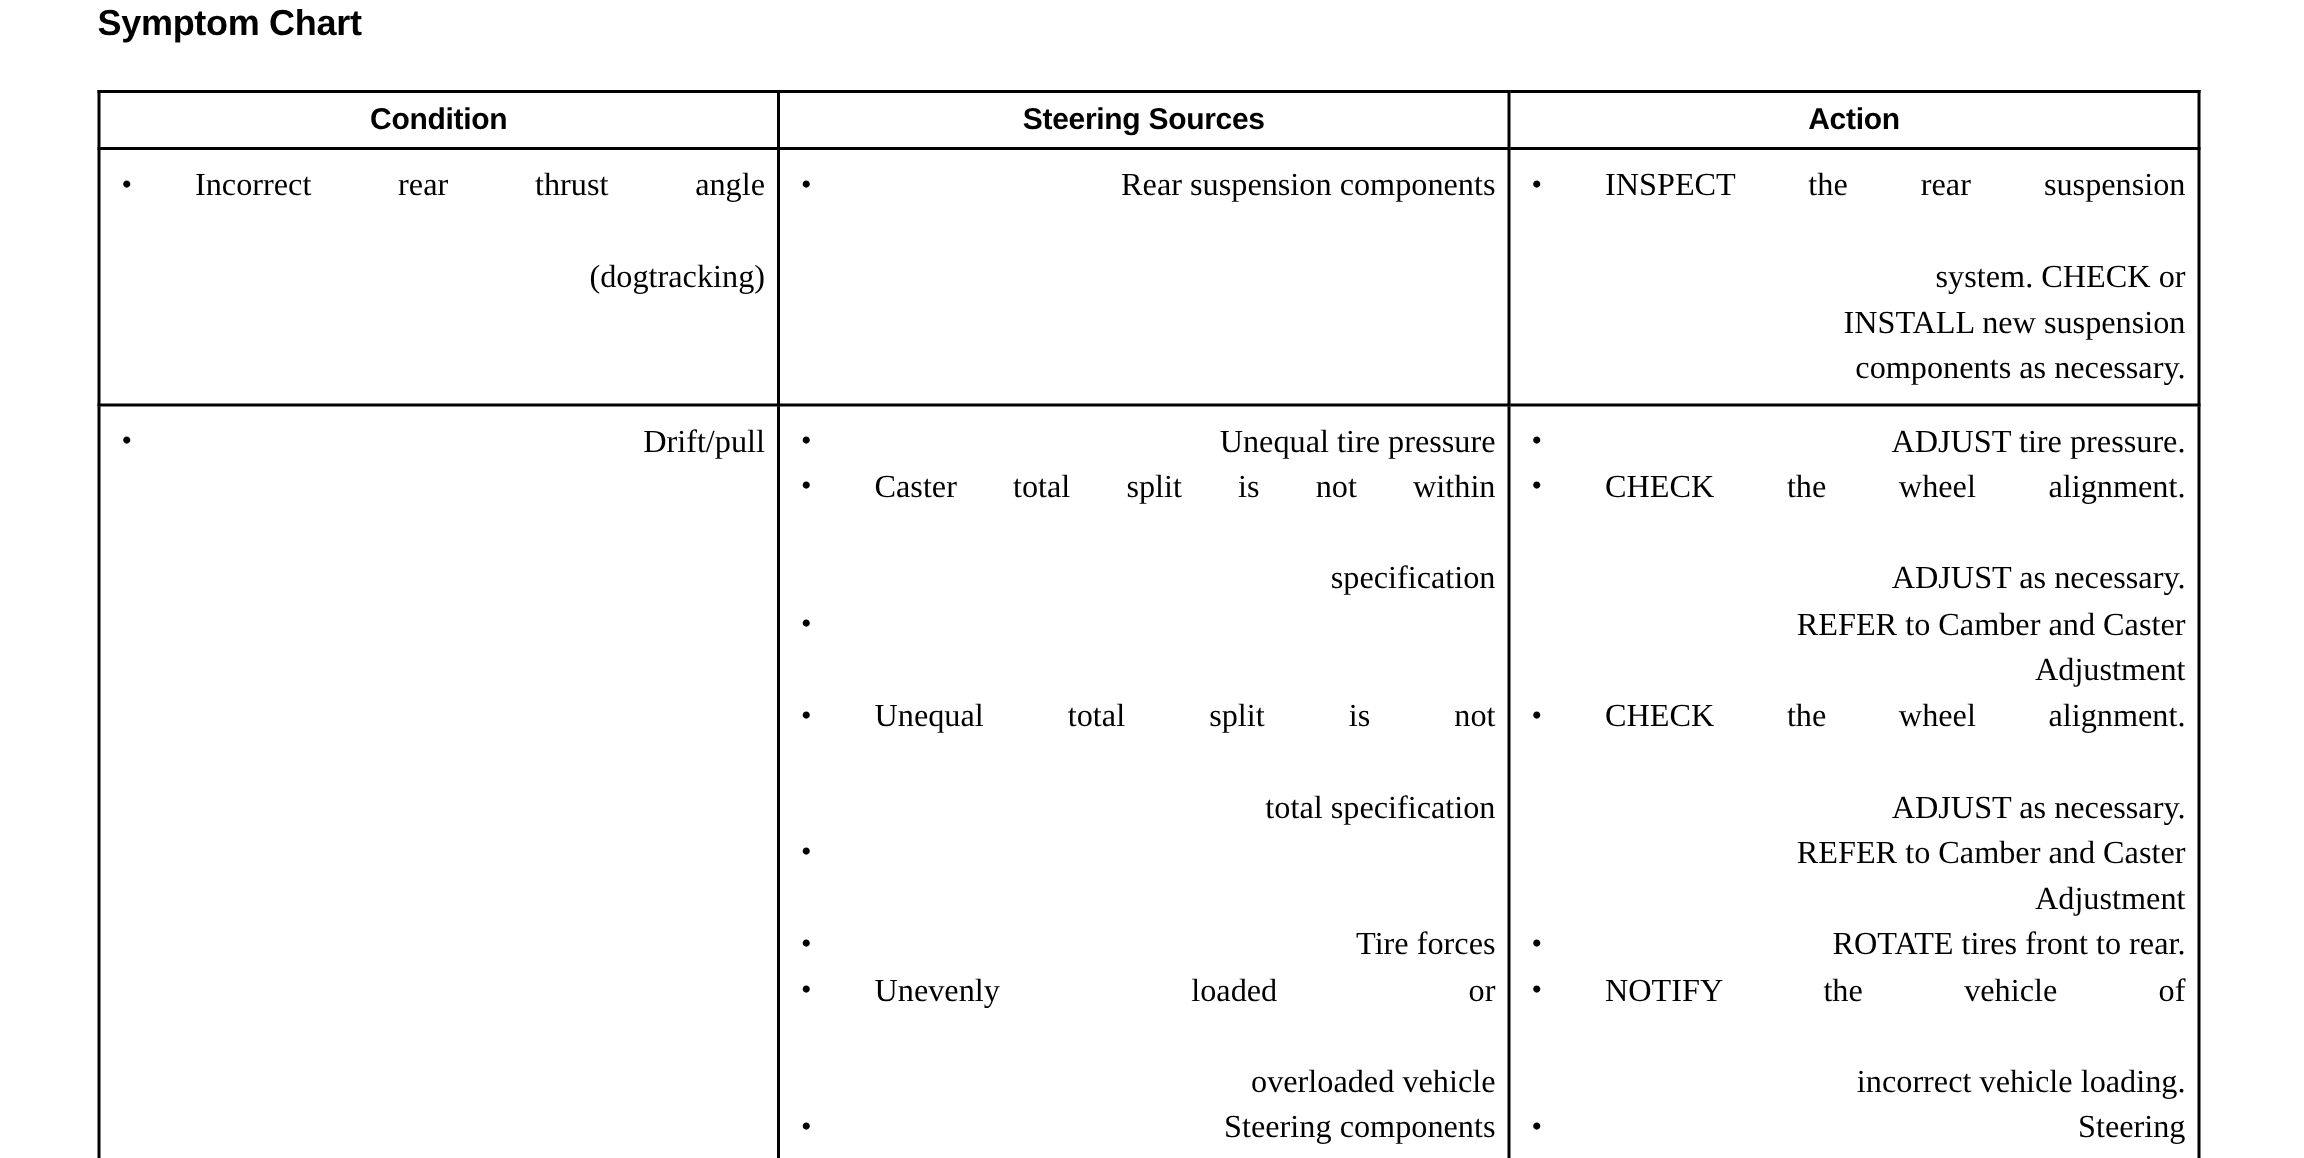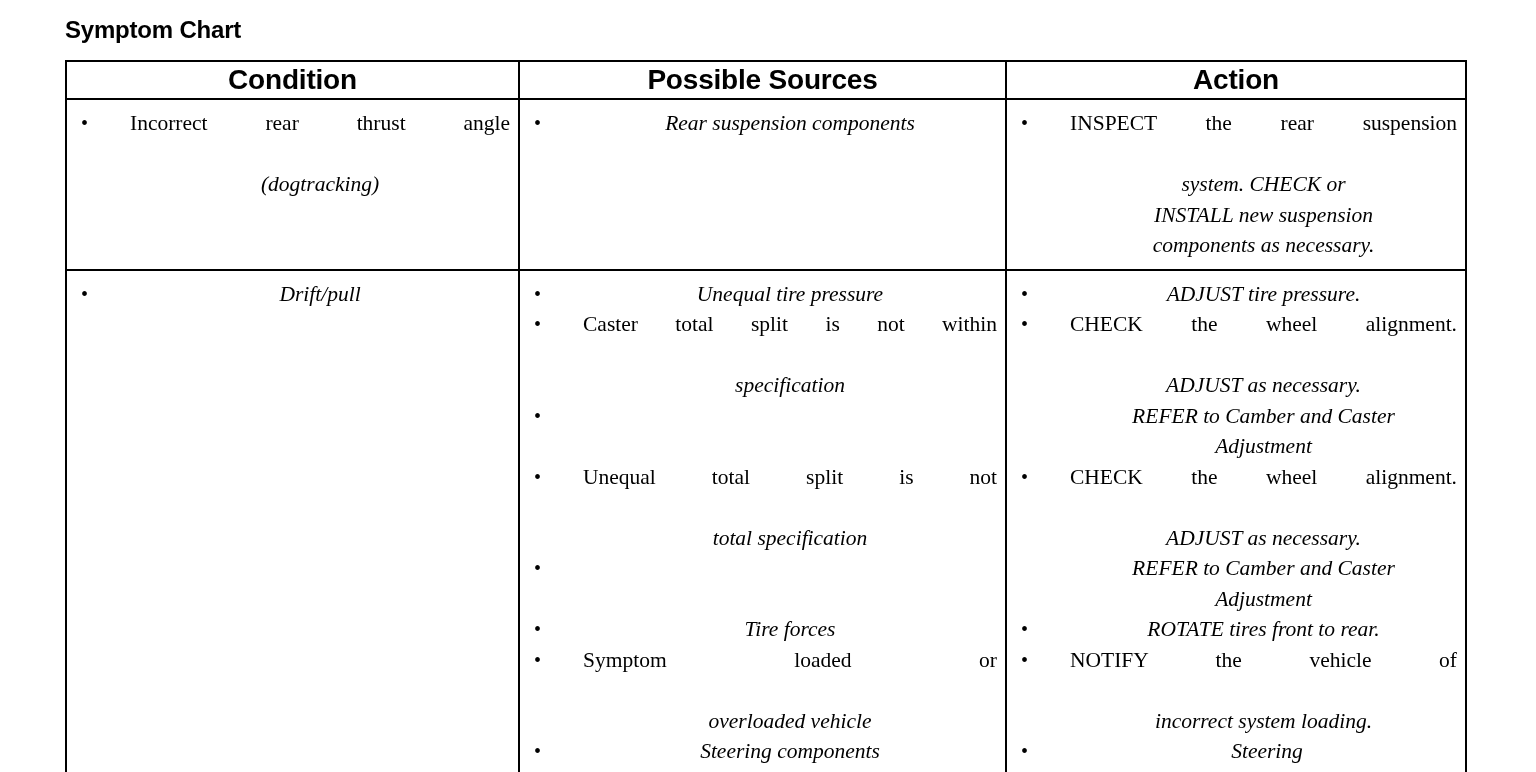--- a/index.html
+++ b/index.html
@@ -13,21 +13,21 @@
     height: 772px;
     position: relative;
     font-family: "Liberation Serif", "DejaVu Serif", serif;
     color: #000000;
     overflow: hidden;
   }
 
   #page-title {
     position: absolute;
     left: 65px;
-    top: 16px;
+    top: 2px;
     font-family: "Liberation Sans", "DejaVu Sans", sans-serif;
     font-weight: bold;
     font-size: 24px;
     line-height: 28px;
     letter-spacing: -0.2px;
     white-space: nowrap;
   }
 
   #symptom-table {
     position: absolute;
@@ -46,21 +46,21 @@
 
   
   col.c-condition { width: 453px; }
   col.c-sources   { width: 487px; }
   col.c-action    { width: 460px; }
 
   .hdr-cell {
     text-align: center;
     font-family: "Liberation Sans", "DejaVu Sans", sans-serif;
     font-weight: bold;
-    font-size: 28px;
+    font-size: 20px;
     line-height: 36px;
     height: 36px;
     letter-spacing: -0.2px;
     white-space: nowrap;
   }
 
   .body-cell {
     font-family: "Liberation Serif", "DejaVu Serif", serif;
     font-size: 21.5px;
     line-height: 30.5px;
@@ -98,22 +98,21 @@
   }
   
   li.spacer {
     height: 61px;
     padding-left: 0 !important;
   }
   li.spacer::before { content: ""; }
 
   .cont-line {
     display: block;
-    text-align: center;
-    font-style: italic;
+    text-align: right;
   }
   .just-line {
     display: block;
     text-align: justify;
     text-justify: inter-word;
   }
   .just-line::after {
     content: "";
     display: inline-block;
     width: 100%;
@@ -126,21 +125,21 @@
 
 <table id="symptom-table">
   <colgroup>
     <col class="c-condition">
     <col class="c-sources">
     <col class="c-action">
   </colgroup>
   <thead>
     <tr>
       <th class="hdr-cell">Condition</th>
-      <th class="hdr-cell">Possible Sources</th>
+      <th class="hdr-cell">Steering Sources</th>
       <th class="hdr-cell">Action</th>
     </tr>
   </thead>
   <tbody>
     <tr class="row-1">
       <td class="body-cell">
         <ul class="bullets">
             <li>
               <span class="just-line">Incorrect rear thrust angle</span>
               <span class="cont-line">(dogtracking)</span>
@@ -185,21 +184,21 @@
             <li class="spacer"></li>
             <li>
               <span class="just-line">Unequal total split is not</span>
               <span class="cont-line">total specification</span>
             </li>
             <li class="spacer"></li>
             <li>
               <span class="cont-line">Tire forces</span>
             </li>
             <li>
-              <span class="just-line">Symptom loaded or</span>
+              <span class="just-line">Unevenly loaded or</span>
               <span class="cont-line">overloaded vehicle</span>
             </li>
             <li>
               <span class="cont-line">Steering components</span>
             </li>
             <li>
               <span class="cont-line">Brake drag</span>
             </li>
           </ul>
       </td>
@@ -218,21 +217,21 @@
               <span class="just-line">CHECK the wheel alignment.</span>
               <span class="cont-line">ADJUST as necessary.</span>
               <span class="cont-line">REFER to Camber and Caster</span>
               <span class="cont-line">Adjustment</span>
             </li>
             <li>
               <span class="cont-line">ROTATE tires front to rear.</span>
             </li>
             <li>
               <span class="just-line">NOTIFY the vehicle of</span>
-              <span class="cont-line">incorrect system loading.</span>
+              <span class="cont-line">incorrect vehicle loading.</span>
             </li>
             <li class="indent-more">
               <span class="cont-line">Steering</span>
             </li>
             <li class="indent-more">
               <span class="cont-line">Brakes</span>
             </li>
           </ul>
       </td>
     </tr>

